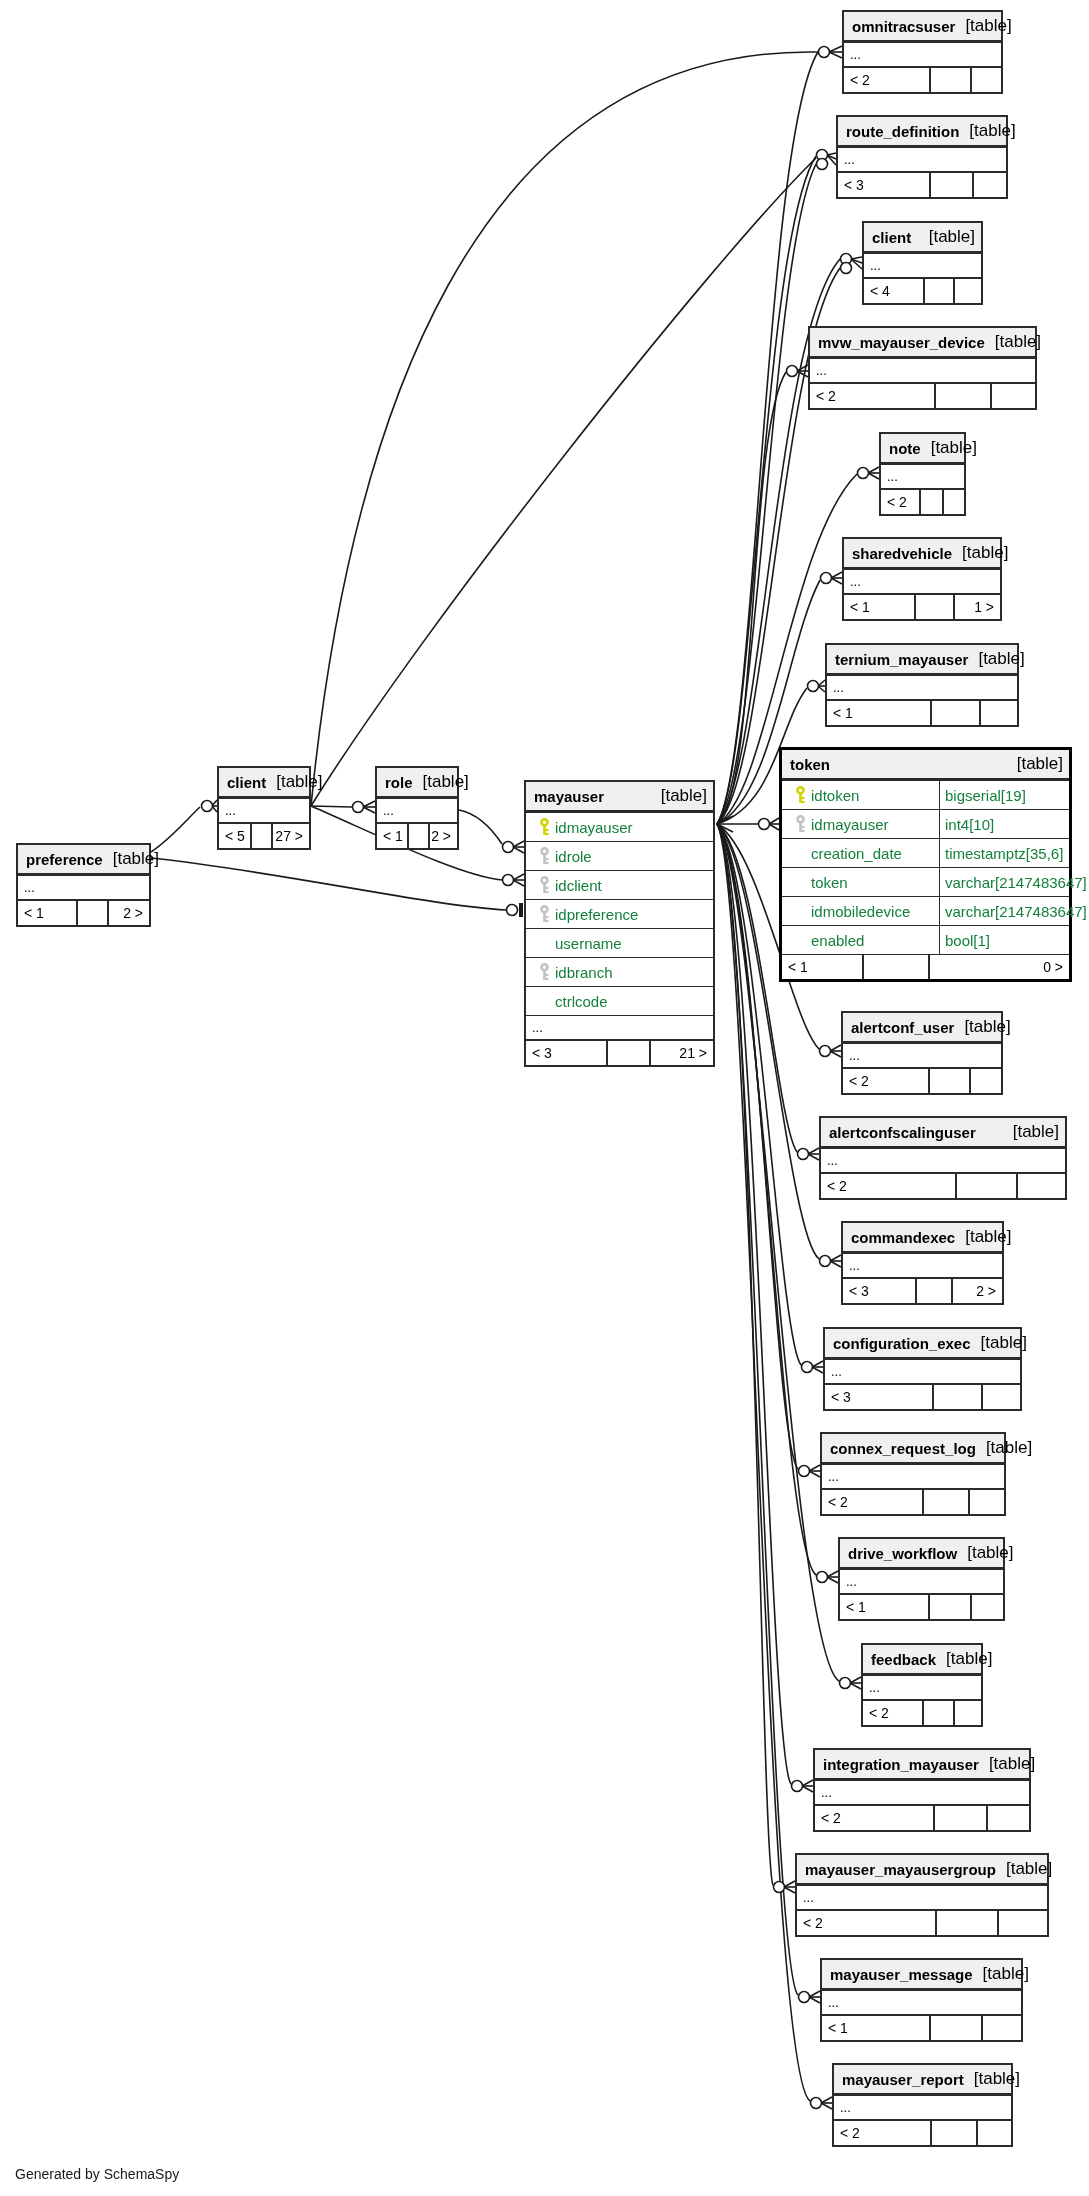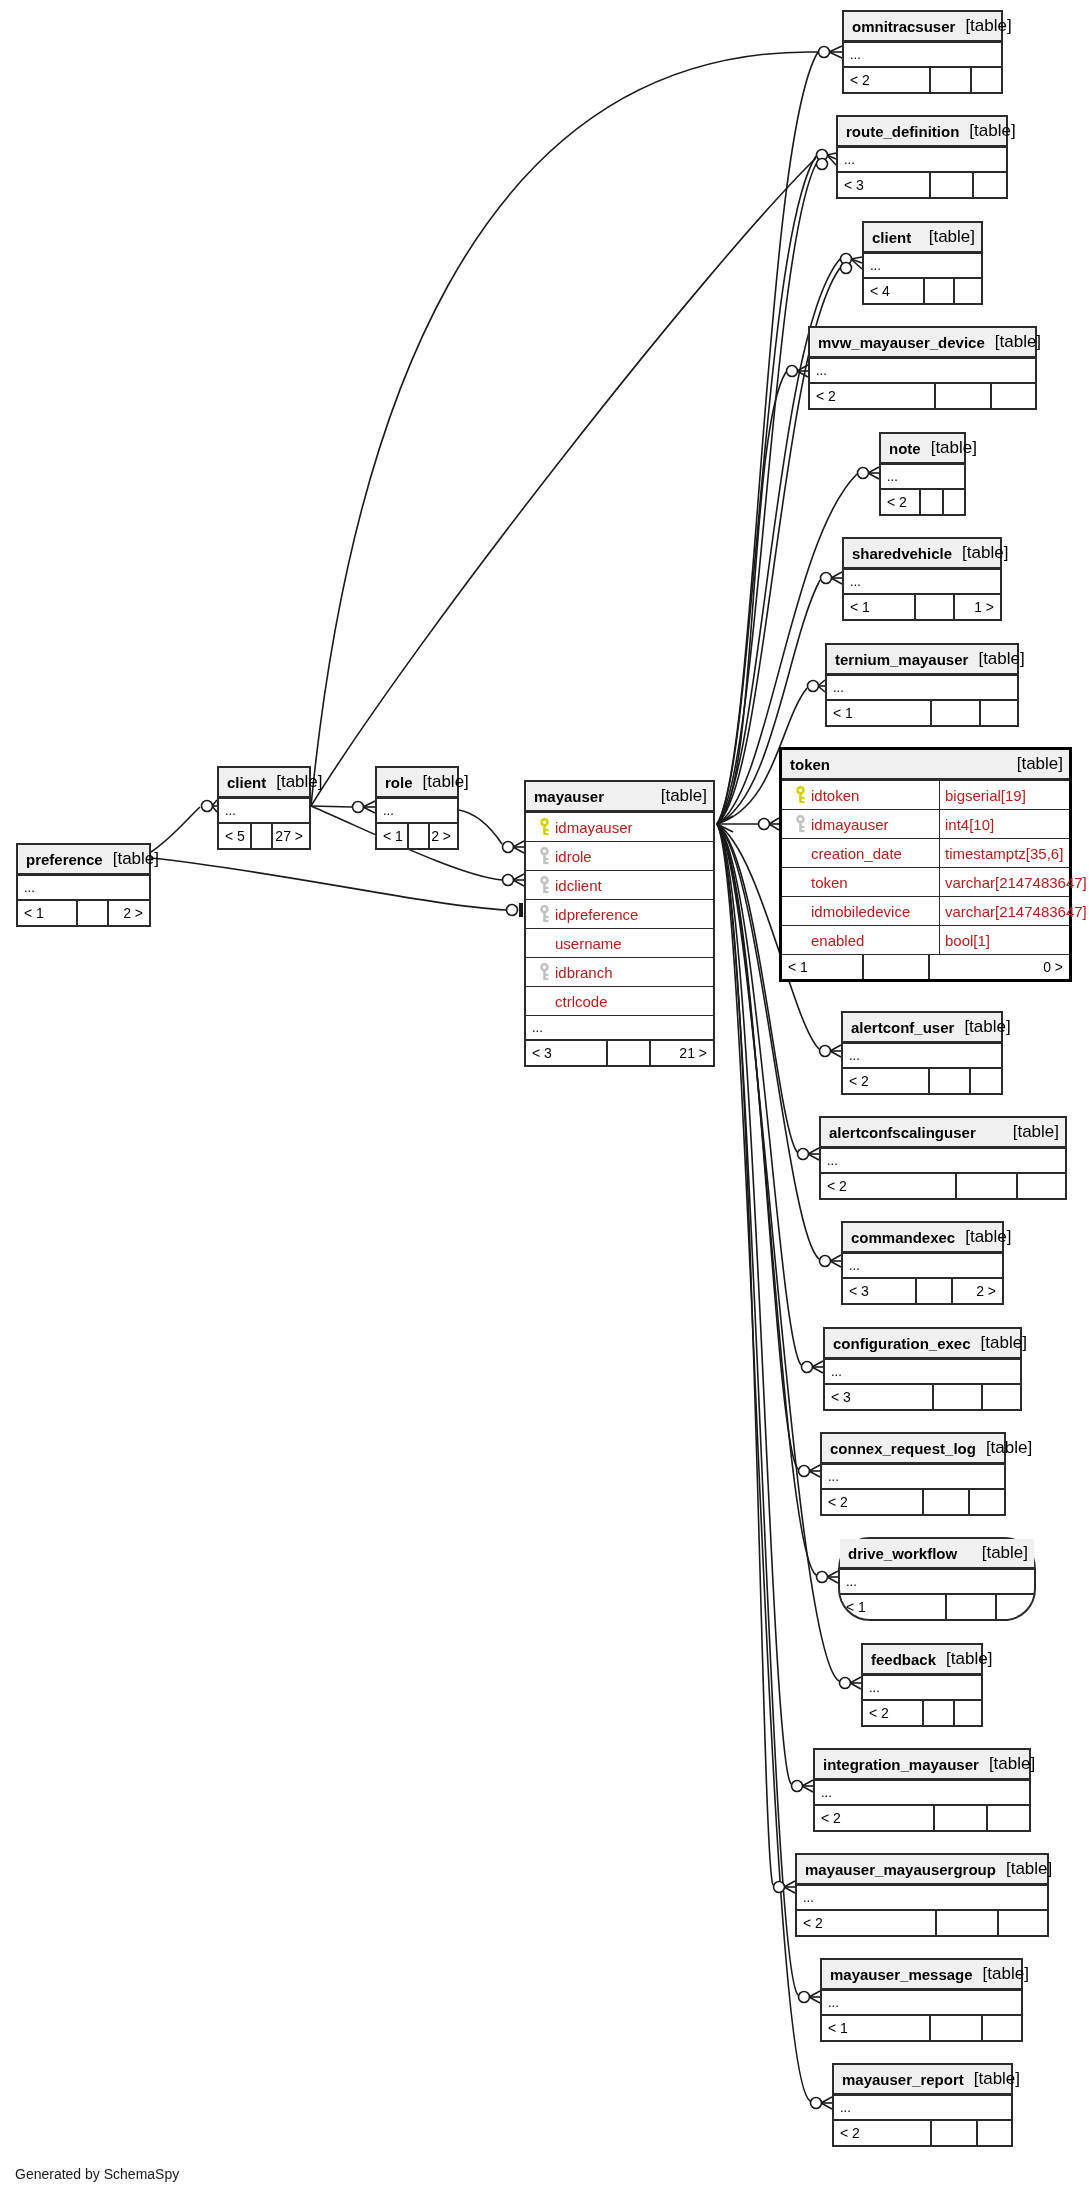--- a/index.html
+++ b/index.html
@@ -27,21 +27,21 @@
     height:28px;
     padding:0 6px 0 8px;
     white-space:nowrap;
   }
   .tbl-name{font-weight:bold;font-size:15px;color:#000;}
   .tbl-tag{font-size:17px;color:#000;margin-left:10px;}
   .tbl-row{
     display:flex;align-items:center;
     height:29px;
     border-bottom:1px solid #2b2b2b;
-    font-size:15px;color:#b91c1c;
+    font-size:15px;color:#15803d;
     box-sizing:border-box;
   }
   .tbl-row .name-cell{
     display:flex;align-items:center;
     padding-left:7px;
     flex:0 0 auto;
     height:100%;
   }
   .tbl-row .type-cell{
     border-left:1px solid #2b2b2b;
@@ -531,21 +531,21 @@
           <span class="tbl-name">connex_request_log</span>
           <span class="tbl-tag">[table]</span>
         </div>
         <div class="ellipsis-row">...</div>
         <div class="tbl-footer">
           <div class="fcell f-left" style="width:55%">&lt; 2</div>
           <div class="fcell f-mid" style="width:25%"></div>
           <div class="fcell f-right" style="flex:1"></div>
         </div>
       </div>
-      <div class="tbl" style="left: 838px; top: 1537px; width: 198px; border-radius: 32px;">
+      <div class="tbl" style="left: 838px; top: 1537px; width: 167px;">
         <div class="tbl-header">
           <span class="tbl-name">drive_workflow</span>
           <span class="tbl-tag">[table]</span>
         </div>
         <div class="ellipsis-row">...</div>
         <div class="tbl-footer">
           <div class="fcell f-left" style="width:54%">&lt; 1</div>
           <div class="fcell f-mid" style="width:26%"></div>
           <div class="fcell f-right" style="flex:1"></div>
         </div>

